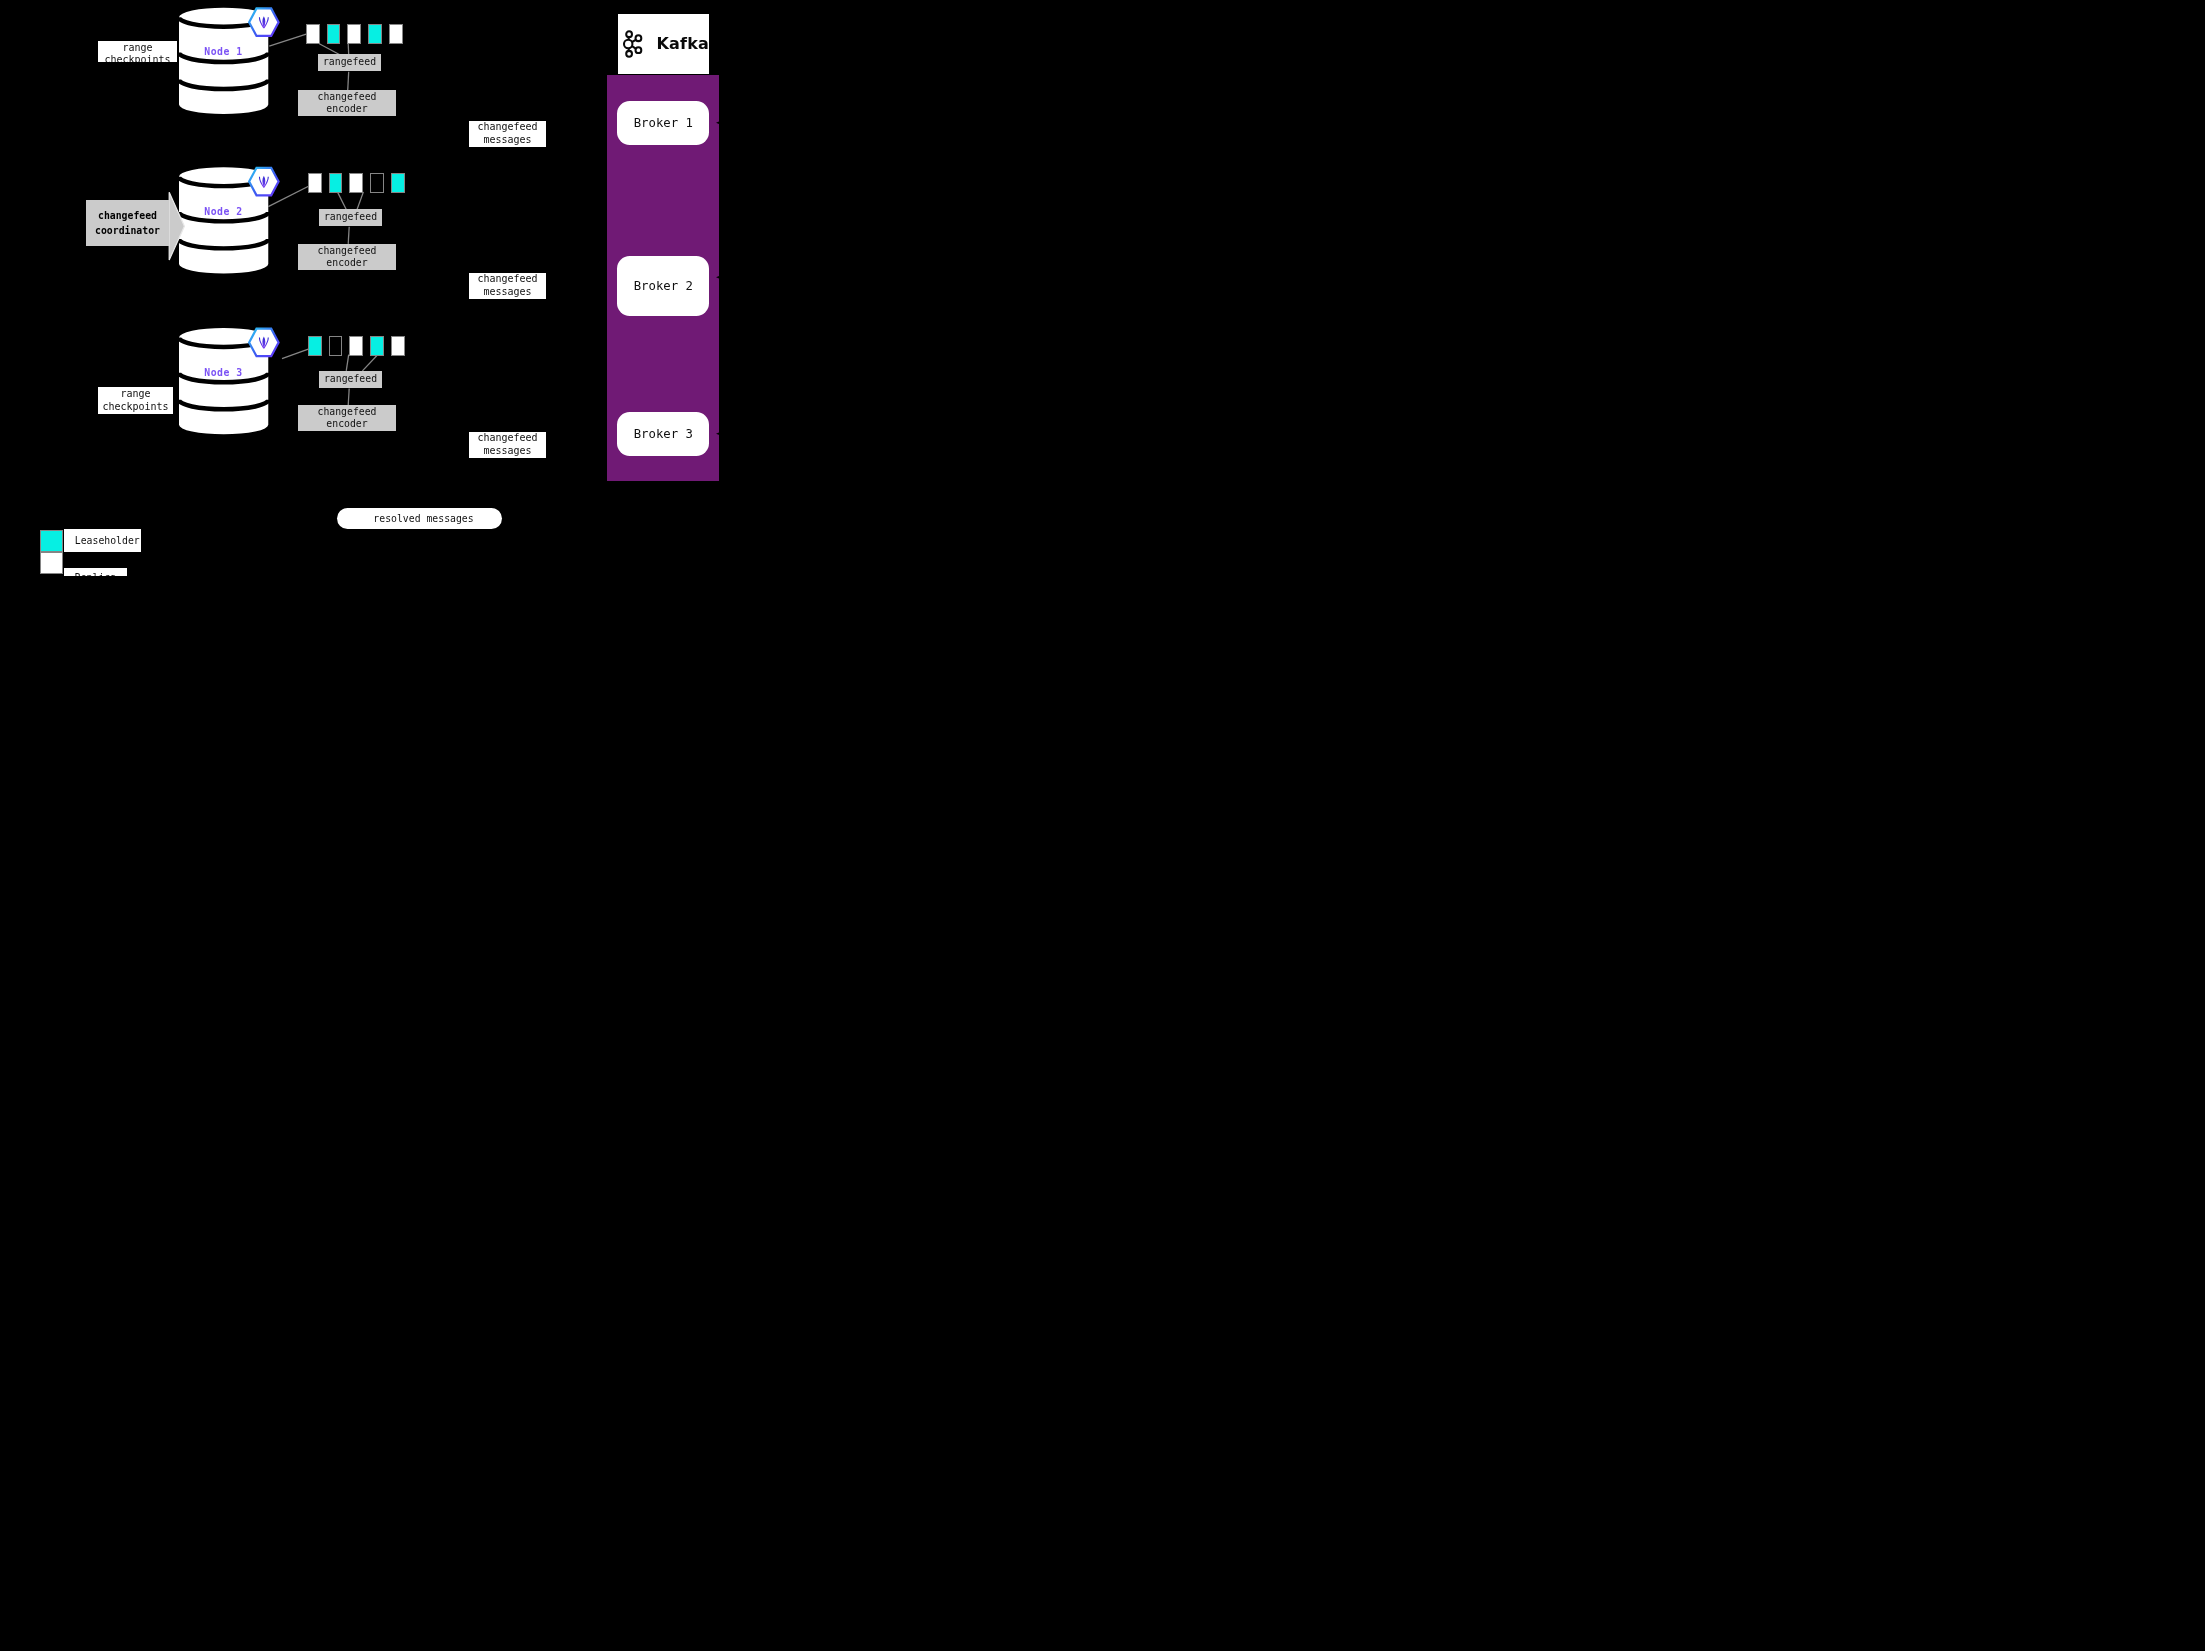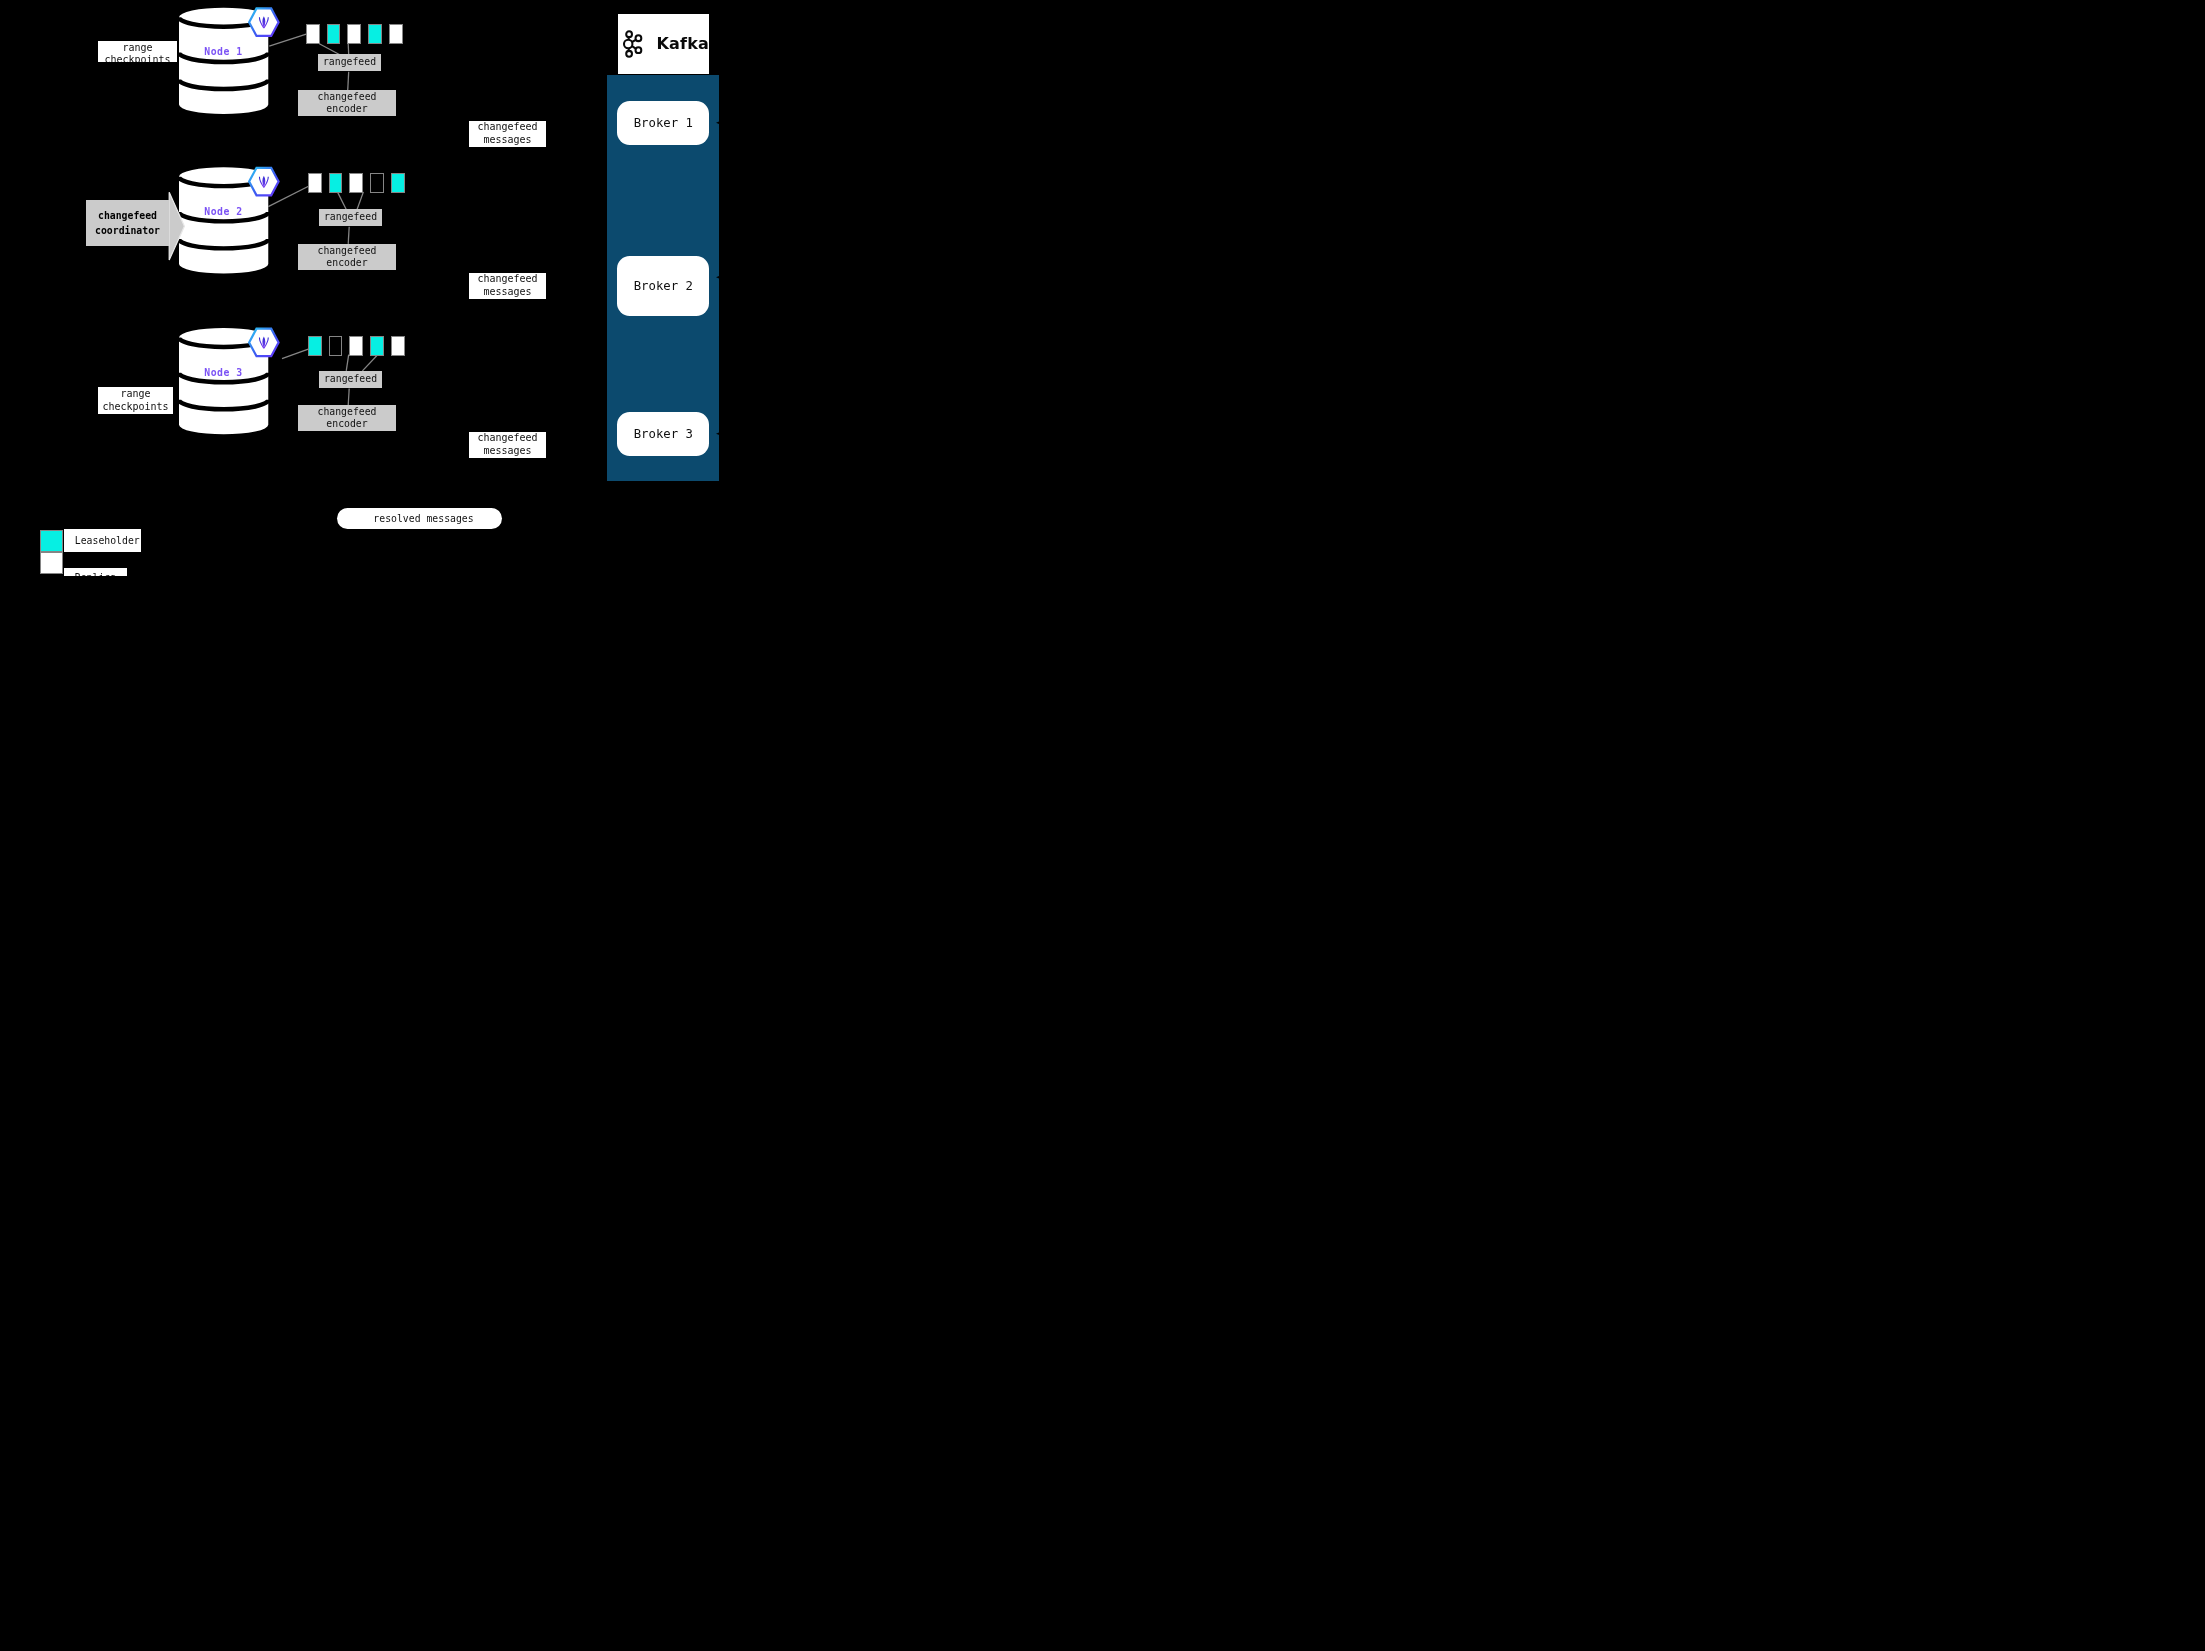--- a/index.html
+++ b/index.html
@@ -17,21 +17,21 @@
   .wbox{background:#fff;display:flex;flex-direction:column;align-items:center;justify-content:flex-start;
         font-size:10px;line-height:12.3px;color:#111;text-align:center;overflow:hidden;}
   .node-label{font-weight:bold;font-size:9.8px;letter-spacing:0.5px;color:#7B52F5;text-align:center;}
   .sq-row{display:flex;gap:6.9px;}
   .sq{width:11.8px;height:18px;border:1.5px solid #858585;background:transparent;}
   .sq.lease{background:#06EFE3;}
   .sq.replica{background:#fff;}
   .sq.empty{background:transparent;}
   .coord{background:#CBCBCB;display:flex;flex-direction:column;align-items:center;justify-content:center;
          font-weight:bold;font-size:9.8px;line-height:15px;color:#000;text-align:center;}
-  #kafka-panel{background:#0c4a6e;}
+  #kafka-panel{background:#701a75;}
   .broker{background:#fff;border-radius:12.7px;display:flex;align-items:center;justify-content:center;
           font-size:12.3px;color:#111;}
   #kafka-logo{background:#fff;display:flex;align-items:center;justify-content:center;gap:10px;}
   #kafka-logo .kafka-word{font-family:"DejaVu Sans","Liberation Sans",sans-serif;font-weight:700;font-size:16px;color:#0A0A0A;letter-spacing:0.2px;}
   .pill{background:#fff;border-radius:10.8px;display:flex;align-items:center;justify-content:center;
         font-size:9.8px;color:#111;padding-left:8px;}
   .legend-swatch{width:22.6px;height:22px;border:1.5px solid #858585;}
   .legend-swatch.lease{background:#06EFE3;}
   .legend-swatch.replica{background:#fff;}
   .legend-label{background:#fff;display:flex;align-items:center;font-size:9.8px;color:#111;padding-left:10.8px;}

